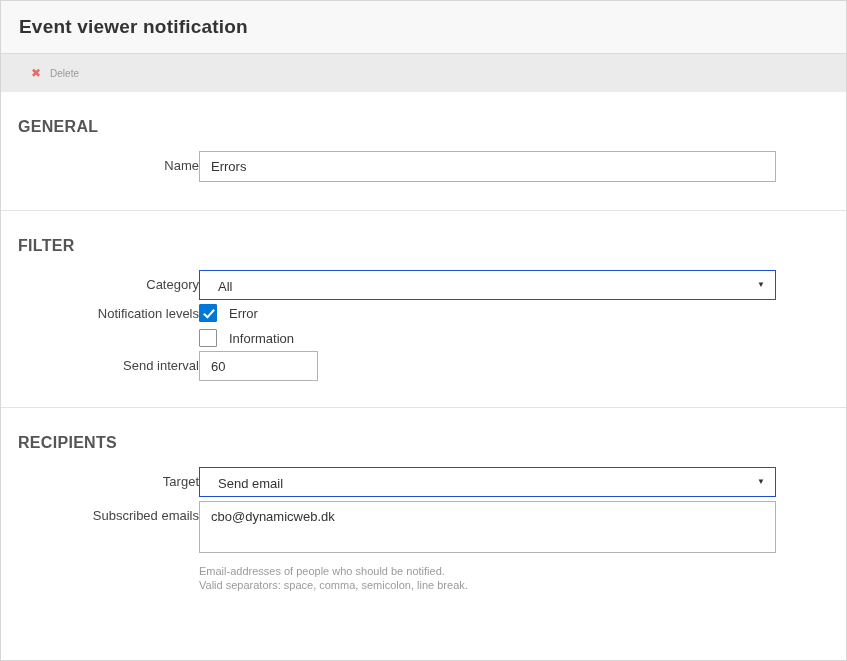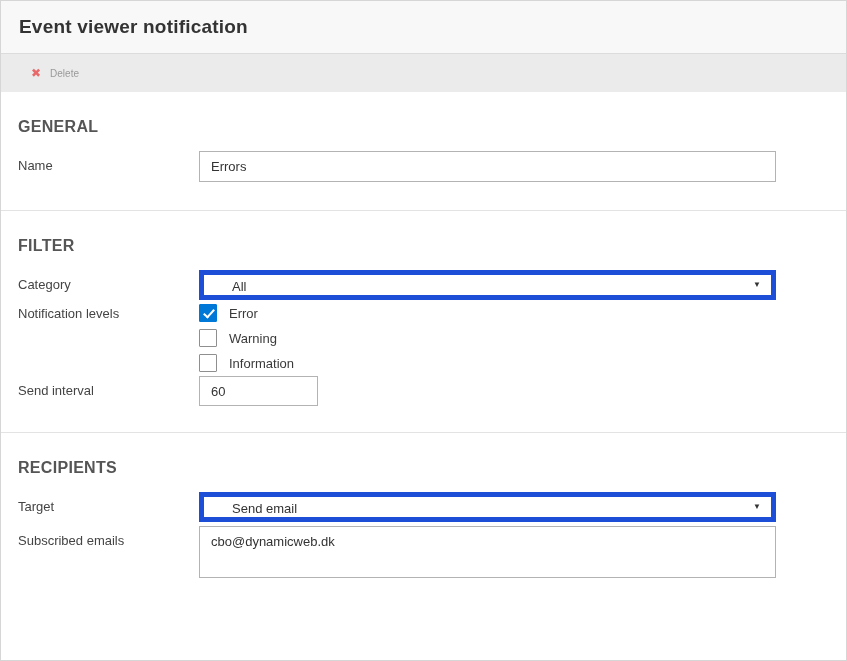--- a/index.html
+++ b/index.html
@@ -47,42 +47,43 @@
     font-size: 16px; font-weight: bold; color: #555;
     letter-spacing: 0.3px; margin-bottom: 15px;
   }
   .divider { height: 1px; background: #e3e3e3; flex: 0 0 1px; }
   .row { display: flex; align-items: flex-start; }
   .row + .row { margin-top: 4px; }
   .row-label {
     width: 181px; flex: 0 0 181px;
     font-size: 13px; color: #444;
     padding-top: 7px;
+    text-align: right;
   }
   .row-field { flex: 1 1 auto; min-width: 0; }
   
   .text-input {
     width: 100%; height: 31px;
     border: 1px solid #b3b3b3; background: #fff;
     font-family: inherit; font-size: 13px; color: #333;
     padding: 0 11px; outline: none;
   }
   .text-input.small { width: 119px; height: 30px; }
   textarea.text-area {
     width: 100%; height: 52px;
     border: 1px solid #b3b3b3; background: #fff;
     font-family: inherit; font-size: 13px; color: #333;
     padding: 7px 11px; resize: none; outline: none;
   }
   
   .select {
     position: relative; width: 100%; height: 30px;
-    border: 5px solid #1d4ed8; background: #fff;
+    border: 1px solid #1d4ed8; background: #fff;
     display: flex; align-items: center;
-    padding: 0 26px 0 28px; cursor: pointer;
+    padding: 0 26px 0 18px; cursor: pointer;
   }
   .select-value { font-size: 13px; color: #333; padding-top: 2px; }
   .select-arrow {
     position: absolute; right: 10px; top: 50%;
     transform: translateY(-50%);
     font-size: 8px; color: #333; line-height: 1;
   }
   
   .checkbox-row { display: flex; align-items: center; gap: 12px; }
   .checkbox-row + .checkbox-row { margin-top: 7px; }
@@ -149,24 +150,20 @@
 
     <div class="row">
       <div class="row-label" style="padding-top:2px;">Notification levels</div>
       <div class="row-field">
         <div class="checkbox-row">
           <span class="checkbox checked"></span>
           <span class="checkbox-label">Error</span>
         </div>
         <div class="checkbox-row">
           <span class="checkbox"></span>
-          <span class="checkbox-label">Warning</span>
-        </div>
-        <div class="checkbox-row">
-          <span class="checkbox"></span>
           <span class="checkbox-label">Information</span>
         </div>
       </div>
     </div>
 
     <div class="row filter-interval-row">
       <div class="row-label">Send interval</div>
       <div class="row-field">
         <input class="text-input small" type="text" value="60" style="">
       </div>
@@ -185,19 +182,23 @@
           <span class="select-value">Send email</span>
           <span class="select-arrow">▼</span>
         </div>
       </div>
     </div>
 
     <div class="row">
       <div class="row-label">Subscribed emails</div>
       <div class="row-field">
         <textarea class="text-area" style="">cbo@dynamicweb.dk</textarea>
+        <div class="help-text" style="margin-top:8px;">
+          <div>Email-addresses of people who should be notified.</div>
+          <div>Valid separators: space, comma, semicolon, line break.</div>
+        </div>
       </div>
     </div>
   </section>
 
   <div class="footer-strip"></div>
 
 </div>
 
 </body></html>

